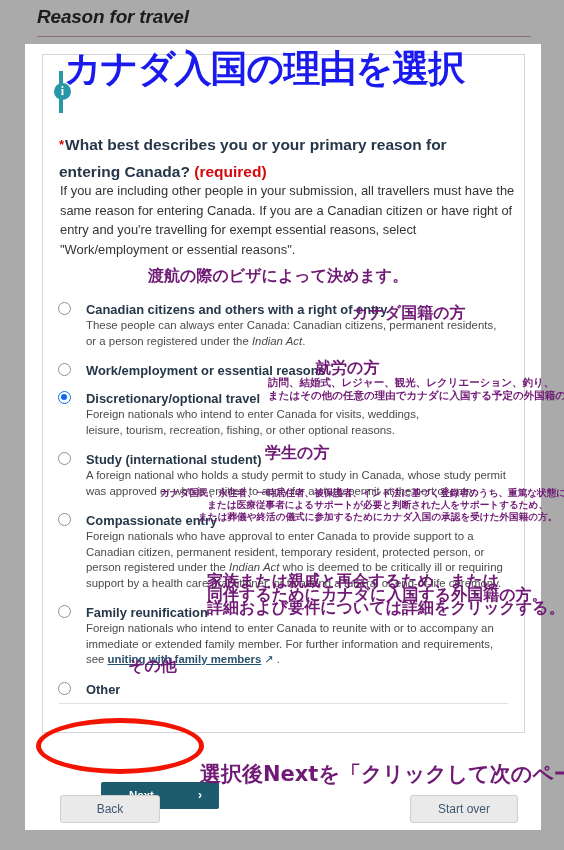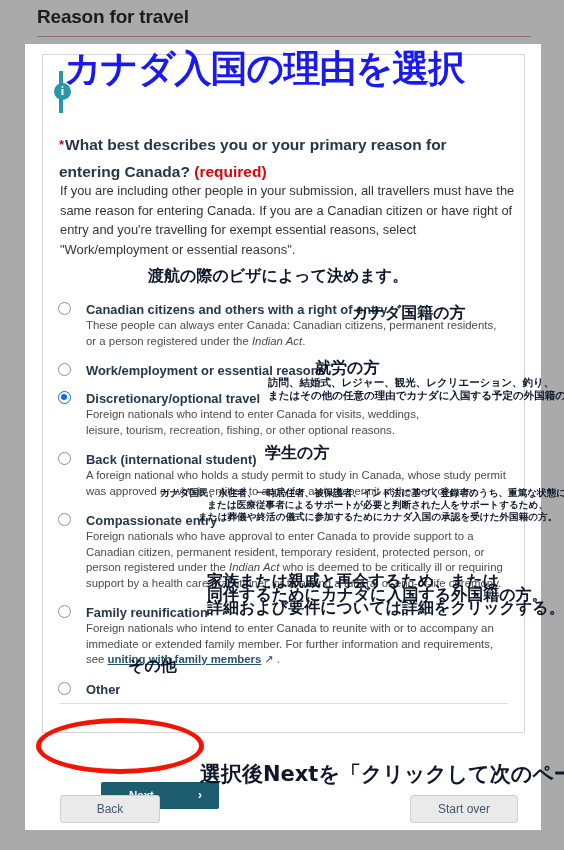--- a/index.html
+++ b/index.html
@@ -43,20 +43,21 @@
     box-sizing: border-box;
   }
   .header-title {
     position: absolute;
     left: 12px;
     top: 6px;
     font-size: 19px;
     font-weight: bold;
     color: #1c1c1c;
     letter-spacing: -0.2px;
+    font-style: italic;
   }
   .header-rule {
     position: absolute;
     left: 12px;
     right: 10px;
     top: 36px;
     height: 1px;
     background: #8f6b6b;
   }
 
@@ -251,21 +252,21 @@
     font-size: 12px;
     font-family: "Liberation Sans", sans-serif;
     cursor: pointer;
   }
   .back-btn { left: 60px; width: 100px; }
   .startover-btn { left: 410px; width: 108px; }
 
   
   .anno {
     position: absolute;
-    color: #0f172a;
+    color: #701a75;
     font-family: "DejaVu Sans", sans-serif;
     font-weight: bold;
     white-space: pre;
     pointer-events: none;
   }
   #anno-title      { left: 64px;  top: 44px;  font-size: 37px; letter-spacing: -1px; color:#1a1aee; }
   #anno-visa       { left: 148px; top: 266px; font-size: 16px; }
   #anno-citizen    { left: 352px; top: 303px; font-size: 16px; }
   #anno-work       { left: 315px; top: 358px; font-size: 16px; }
   #anno-discr      { left: 268px; top: 376px; font-size: 10.5px; line-height: 13px; }
@@ -314,21 +315,21 @@
       </div>
 
       <div class="radio-row" style="margin-bottom:12px;">
         <span class="radio-mark checked"></span>
         <span class="radio-label">Discretionary/optional travel</span>
         <div class="radio-desc" style="width:350px;">Foreign nationals who intend to enter Canada for visits, weddings, leisure, tourism, recreation, fishing, or other optional reasons.</div>
       </div>
 
       <div class="radio-row" style="margin-bottom:12px;">
         <span class="radio-mark"></span>
-        <span class="radio-label">Back (international student)</span>
+        <span class="radio-label">Study (international student)</span>
         <div class="radio-desc">A foreign national who holds a study permit to study in Canada, whose study permit was approved or who is entitled to apply for a study permit at the port of entry.</div>
       </div>
 
       <div class="radio-row" style="margin-bottom:12px;">
         <span class="radio-mark"></span>
         <span class="radio-label">Compassionate entry</span>
         <div class="radio-desc"><span>Foreign nationals who have approval to enter Canada to provide support to a Canadian citizen, permanent resident, temporary resident, protected person, or person registered under the </span><i>Indian Act</i><span> who is deemed to be critically ill or requiring support by a health care practitioner, or to attend a funeral or end-of-life ceremony.</span></div>
       </div>
 
       <div class="radio-row" style="margin-bottom:12px;">

